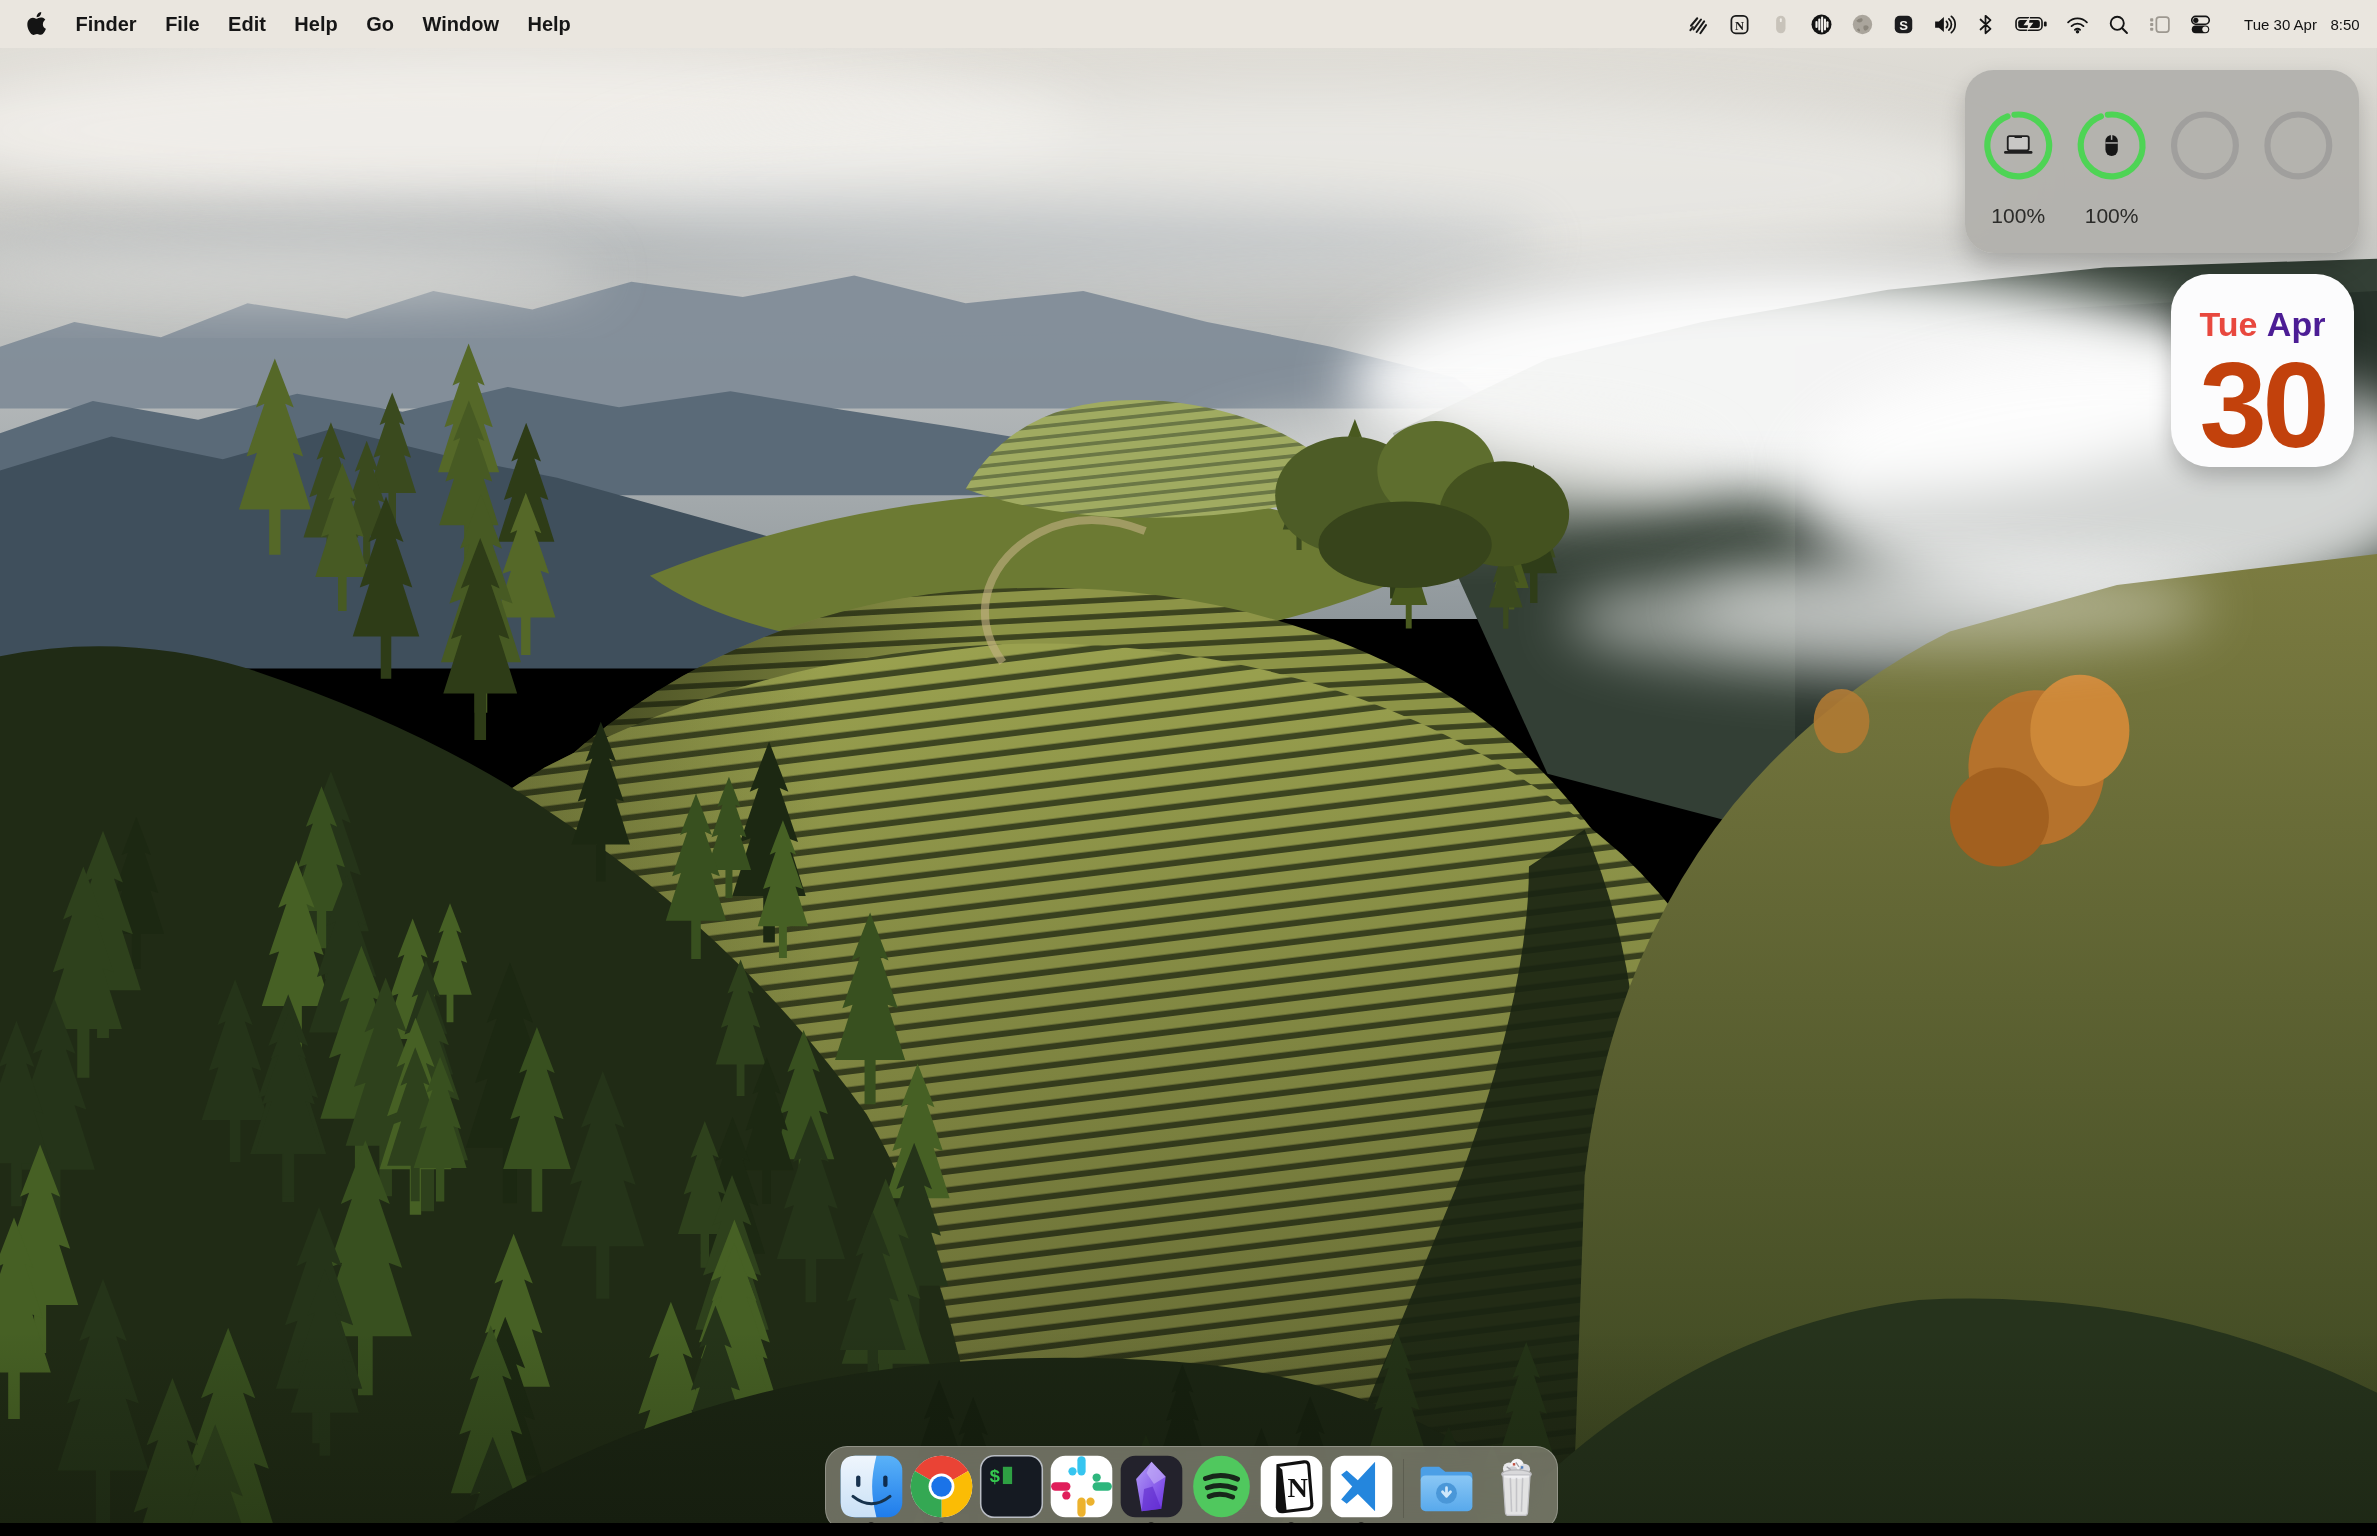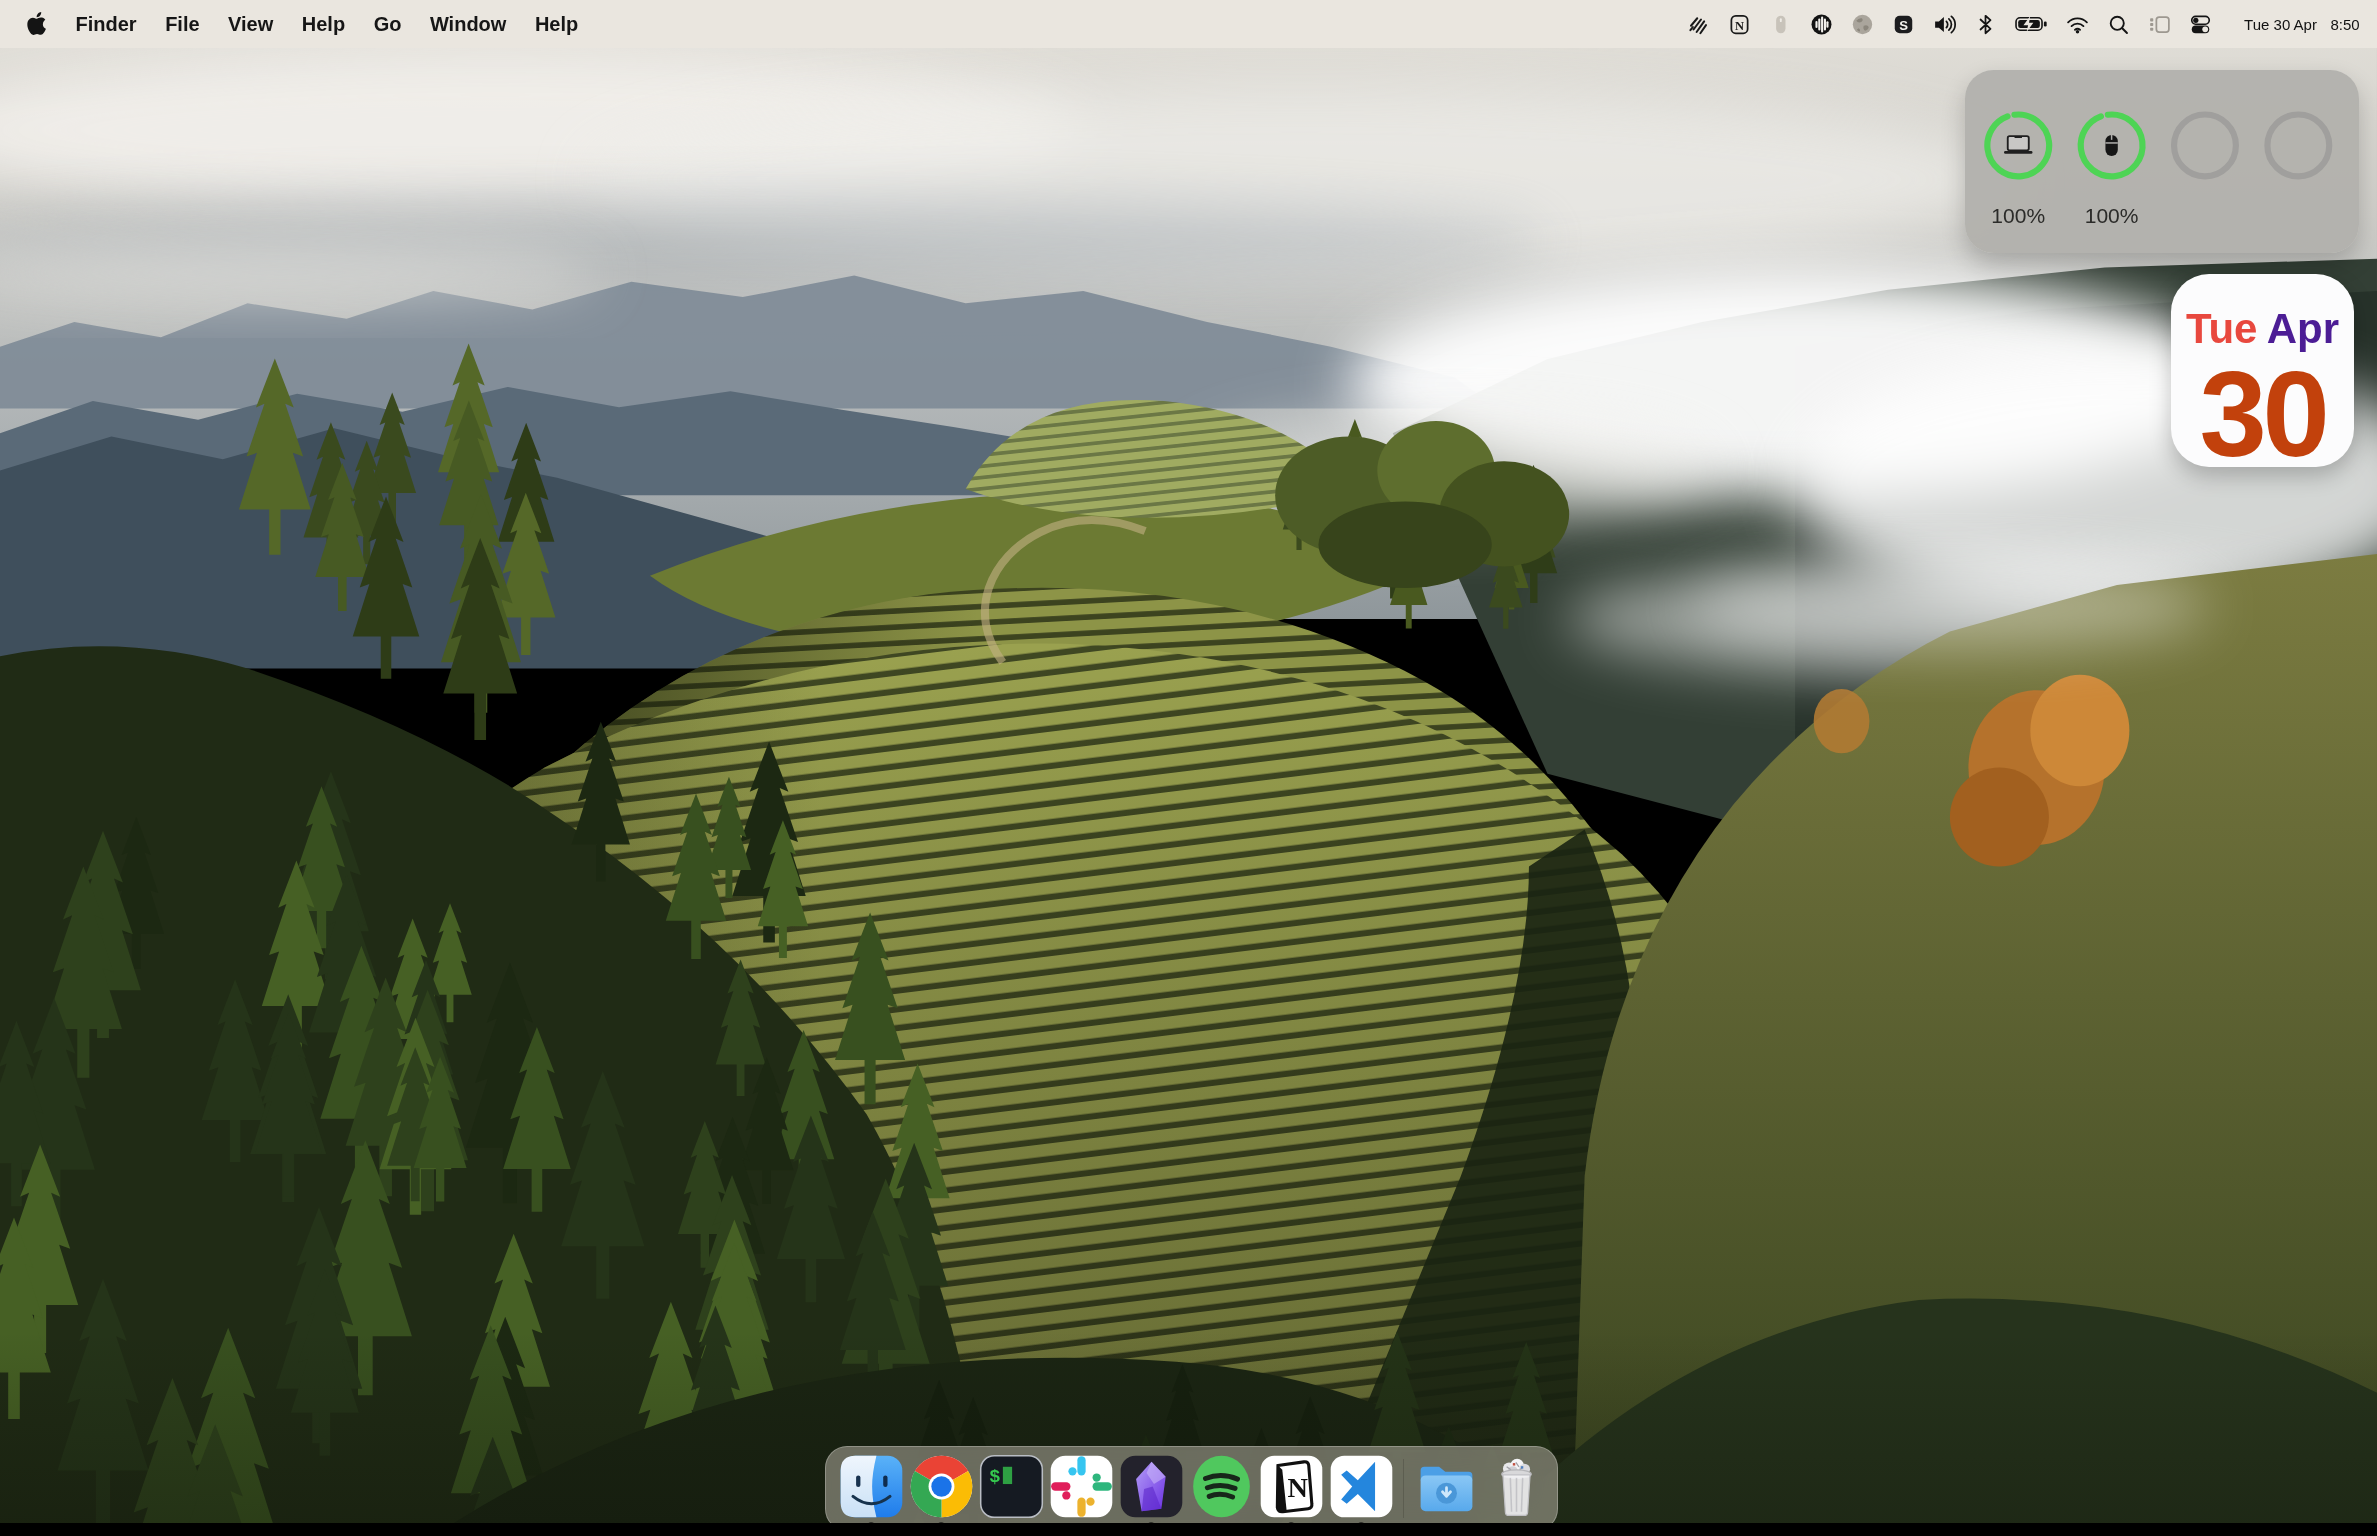--- a/index.html
+++ b/index.html
@@ -15,21 +15,21 @@
   .mb-right{margin-left:auto;display:flex;align-items:center;gap:16px;}
   .mb-right .micon{display:flex;align-items:center;justify-content:center;}
   .clock{display:flex;gap:13.6px;font-size:15px;color:#121212;font-weight:500;margin-left:15px;}
   
   .battery-widget{position:absolute;left:1965px;top:70px;width:394px;height:183px;
                   border-radius:28.5px;background:rgba(178,177,173,0.96);
                   box-shadow:0 11px 25px rgba(0,0,0,0.20);z-index:10;}
   .calendar-widget{position:absolute;left:2171px;top:274px;width:183px;height:193px;
                    border-radius:38px;background:#fcfcfd;box-shadow:0 8.7px 21px rgba(0,0,0,0.22);
                    z-index:10;text-align:center;}
-  .cal-head{margin-top:31px;font-size:42px;font-weight:700;display:flex;justify-content:center;gap:9.3px;}
+  .cal-head{margin-top:31px;font-size:34px;font-weight:700;display:flex;justify-content:center;gap:9.3px;}
   .cal-day{font-size:121px;font-weight:600;letter-spacing:-4.3px;line-height:0.95;color:#c2410c;margin-top:3.7px;}
   
   .dock{position:absolute;left:825px;top:1446px;width:733px;height:85px;border-radius:22px;
         background:rgba(165,161,149,0.60);backdrop-filter:blur(16px);
         border:0.9px solid rgba(255,255,255,0.25);display:flex;align-items:center;
         padding:0 10px;box-sizing:border-box;z-index:15;}
   .dock-item{width:70px;height:85px;position:relative;display:flex;align-items:center;
              justify-content:center;flex:0 0 auto;}
   .dock-item svg{width:69px;height:69px;margin-bottom:5px;}
   .dot{position:absolute;bottom:3.1px;left:50%;transform:translateX(-50%);width:5.6px;height:5.6px;
@@ -255,21 +255,21 @@
   <div class="menubar">
     <div class="mb-left">
       <span class="micon">
         <svg width="22" height="26" viewBox="0 0 34 42" fill="#141414">
           <path d="M23.7 10.6c-1.3 1.6-3.5 2.9-5.6 2.7-.3-2.1.7-4.3 1.9-5.7 1.3-1.6 3.6-2.8 5.4-2.9.2 2.2-.6 4.3-1.7 5.9z"></path>
           <path d="M25.3 13.9c-3.1-.2-5.7 1.8-7.1 1.8-1.5 0-3.7-1.7-6.1-1.7-3.1.1-6 1.9-7.6 4.7-3.2 5.6-.8 13.9 2.4 18.5 1.5 2.2 3.4 4.7 5.8 4.6 2.3-.1 3.2-1.5 6-1.5s3.6 1.5 6.1 1.4c2.5 0 4.1-2.3 5.7-4.5 1.8-2.6 2.5-5.1 2.6-5.2-.1-.1-5-2-5-7.5 0-4.7 3.8-7 4-7.1-2.2-3.3-5.6-3.4-6.8-3.5z"></path>
         </svg>
       </span>
       <span class="mb-app">Finder</span>
       <span class="mb-item">File</span>
-      <span class="mb-item">View</span>
+      <span class="mb-item">Edit</span>
       <span class="mb-item">Help</span>
       <span class="mb-item">Go</span>
       <span class="mb-item">Window</span>
       <span class="mb-item">Help</span>
     </div>
 
     <div class="mb-right">
       <span class="micon">
         <svg width="25" height="25" viewBox="0 0 40 40">
           <g stroke="#191919" stroke-width="3.2" stroke-linecap="round">

